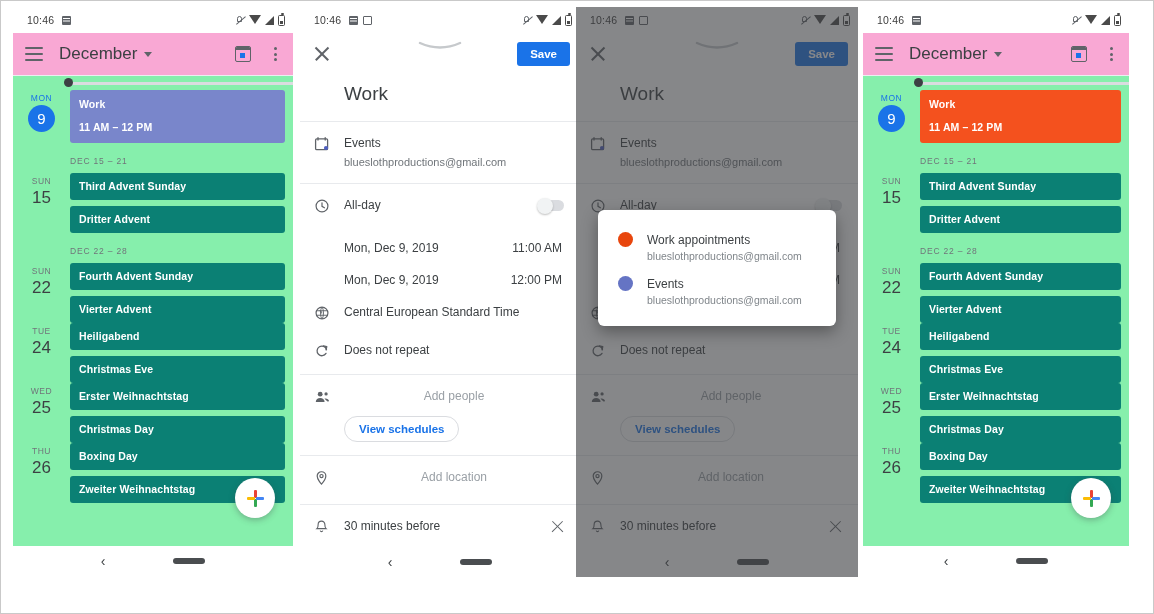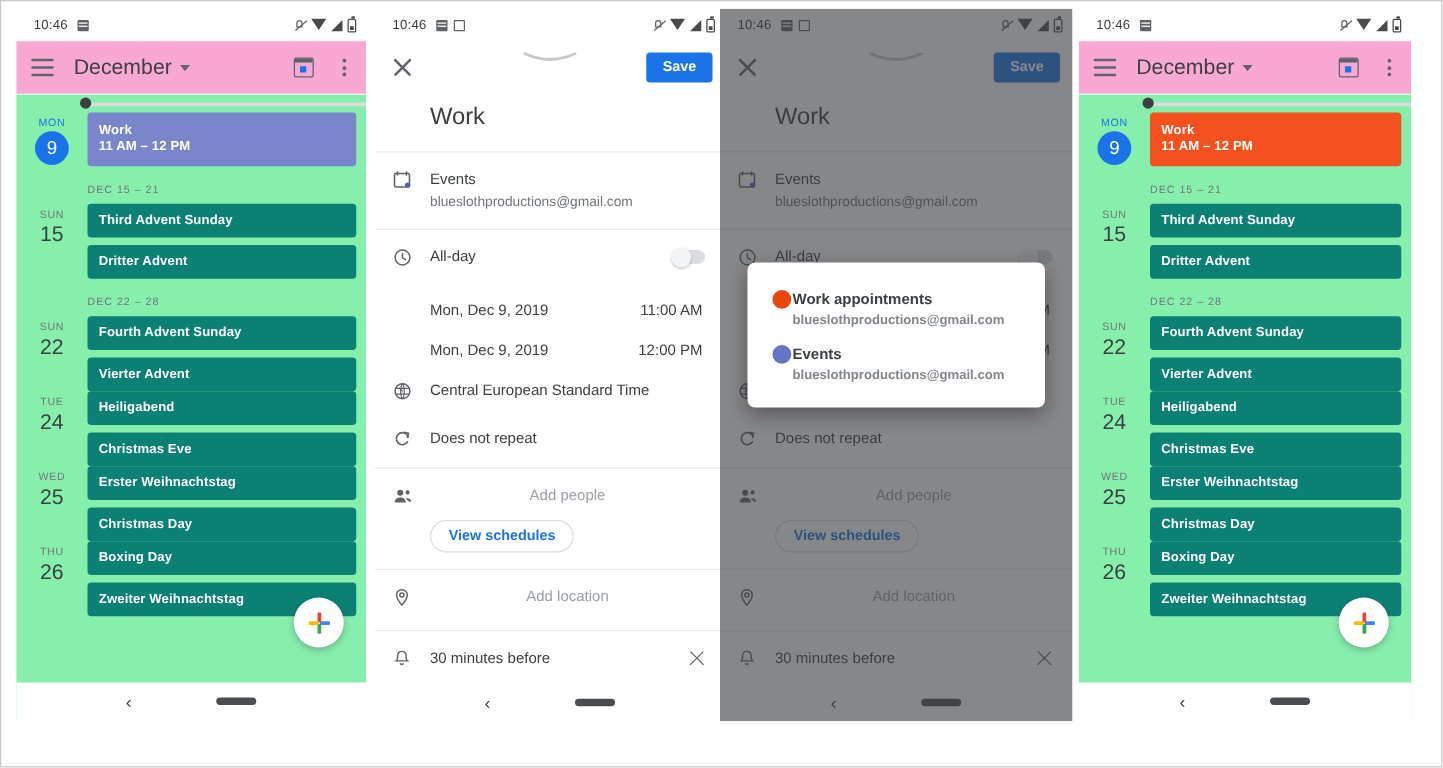--- a/index.html
+++ b/index.html
@@ -56,21 +56,21 @@
   .trackdot{position:absolute;left:51px;top:2px;width:9px;height:9px;border-radius:50%;background:#3c4043;}
   .daygroup{display:flex;padding:0 8px 0 0;}
   .daycol{width:57px;flex:none;text-align:center;padding-top:3px;}
   .daycol .dw{font-size:8.5px;color:#70757a;letter-spacing:.5px;line-height:11px;}
   .daycol .dn{font-size:17px;color:#3c4043;line-height:21px;}
   .daycol.today .dw{color:#1a73e8;}
   .daycol.today .dn{width:27px;height:27px;border-radius:50%;background:#1a73e8;color:#fff;margin:1px auto 0;line-height:27px;font-size:15px;}
   .evcol{flex:1;display:flex;flex-direction:column;gap:6px;}
   .chip{border-radius:3px;color:#fff;font-size:10.5px;font-weight:bold;padding:7px 9px;line-height:13px;letter-spacing:.1px;}
   .chip.tall{padding:8px 9px 9px;}
-  .chip .l2{font-weight:bold;}
+  .chip .l2{font-weight:bold;margin-top:10px;}
   .weeklabel{font-size:8.5px;color:#70757a;letter-spacing:.8px;padding:13px 0 7px 57px;}
   .fab{position:absolute;right:18px;bottom:58px;width:40px;height:40px;border-radius:50%;background:#fff;box-shadow:0 2px 6px rgba(60,64,67,.35);display:flex;align-items:center;justify-content:center;}
   .plus{position:relative;width:17px;height:17px;}
   .plus i{position:absolute;border-radius:1px;}
   .plus i.v1{left:7px;top:0;width:3px;height:8px;background:#ea4335;}
   .plus i.v2{left:7px;top:9px;width:3px;height:8px;background:#34a853;}
   .plus i.h1{top:7px;left:0;width:8px;height:3px;background:#fbbc04;}
   .plus i.h2{top:7px;left:9px;width:8px;height:3px;background:#4285f4;}
 
   
@@ -105,21 +105,21 @@
   .xsmall i:nth-child(1){transform:rotate(45deg);}
   .xsmall i:nth-child(2){transform:rotate(-45deg);}
   .addnotif{padding:2px 0 0 44px;font-size:12px;color:#9aa0a6;}
 
   
   .scrim{position:absolute;left:0;top:0;right:0;bottom:0;background:rgba(60,62,64,.62);}
   .dialog{position:absolute;left:22px;top:203px;width:238px;background:#fff;border-radius:6px;box-shadow:0 6px 16px rgba(0,0,0,.35);padding:14px 0 14px;}
   .dlgtitle{font-size:12px;color:#3c4043;padding:0 0 14px 20px;}
   .dlgitem{display:flex;align-items:flex-start;padding:6px 14px 6px 20px;}
   .dot{width:15px;height:15px;border-radius:50%;flex:none;margin-top:2px;}
-  .dlgtxt{margin-left:1px;font-weight:bold;}
+  .dlgtxt{margin-left:14px;}
   .dlgname{font-size:12px;color:#3c4043;line-height:16px;}
   .dlgmail{font-size:10.5px;color:#80868b;margin-top:2px;}
 </style>
 </head>
 <body>
 
 <div class="frame">
 
   <div class="panel" id="p1">
 

